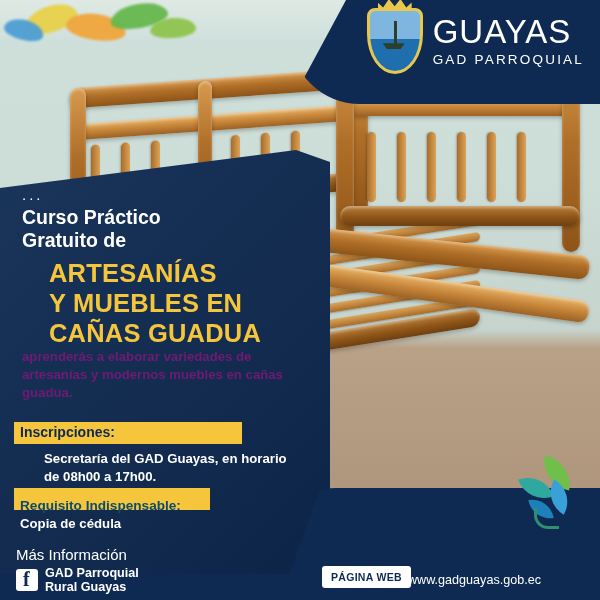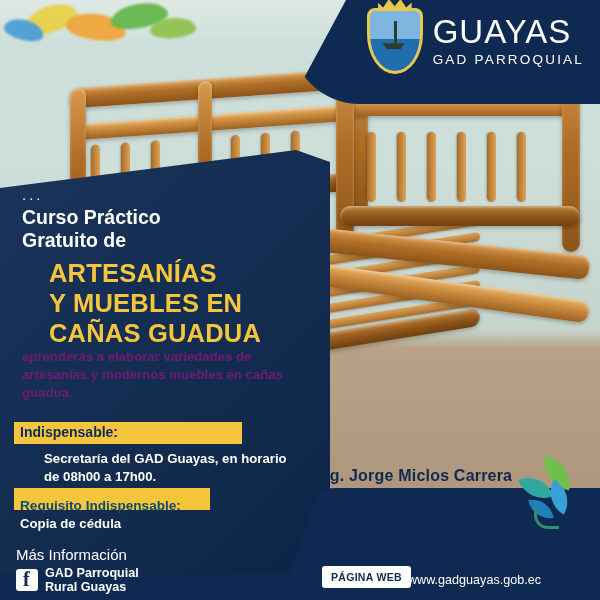--- a/index.html
+++ b/index.html
@@ -271,39 +271,34 @@
 
   <div class="dots">...</div>
   <div class="curso" style="white-space:pre-line">Curso Práctico
 Gratuito de</div>
   <div class="title" style="white-space:pre-line">ARTESANÍAS
 Y MUEBLES EN
 CAÑAS GUADUA</div>
   <div class="desc">aprenderás a elaborar variedades de artesanías y modernos muebles en cañas guadua.</div>
 
   <div class="insc-box"></div>
-  <div class="insc-label">Indispensable:</div>
+  <div class="insc-label">Inscripciones:</div>
   <div class="insc-text">Secretaría del GAD Guayas, en horario de 08h00 a 17h00.</div>
 
   <div class="req-box"></div>
   <div class="req-label">Requisito Indispensable:</div>
   <div class="req-text">Copia de cédula</div>
 
   <div class="mas-info">Más Información</div>
   <div class="fb-row">
     <span class="fb-icon"></span>
     <span class="fb-text" style="white-space:pre-line">GAD Parroquial
 Rural Guayas</span>
   </div>
 
-  <div class="sig">
-    <div class="name">Ing. Jorge Miclos Carrera</div>
-    <div class="role">PRESIDENTE</div>
-    <div class="admin">ADMINISTRACIÓN 2019-2023</div>
-  </div>
   <div class="bird">
     <span class="lf b1"></span>
     <span class="lf b2"></span>
     <span class="lf b3"></span>
     <span class="lf b4"></span>
     <span class="bstem"></span>
   </div>
 
   <div class="web-badge">PÁGINA WEB</div>
   <div class="web-url">www.gadguayas.gob.ec</div>

